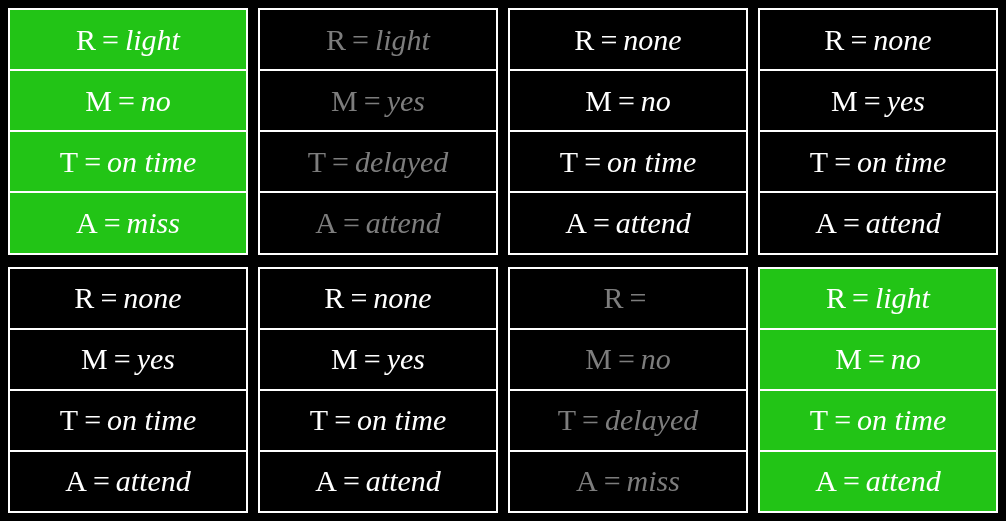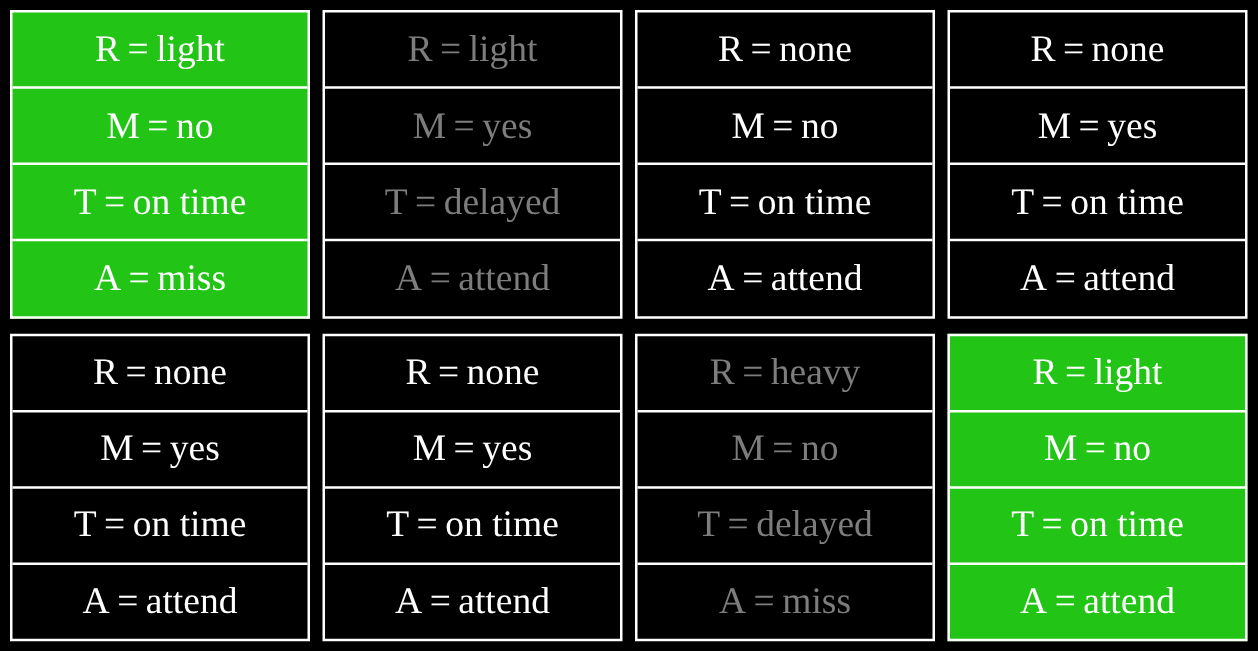--- a/index.html
+++ b/index.html
@@ -57,20 +57,21 @@
     color: #ffffff;
     border-bottom-color: #ffffff;
   }
   .key {
     font-style: normal;
   }
   .eq {
     margin: 0 6px;
   }
   .val {
+    font-style: italic;
   }
 </style>
 </head>
 <body>
 
 <div id="grid">
     <div class="card highlight">
       <div class="row">
         <span class="key">R</span>
         <span class="eq">=</span>
@@ -199,21 +200,20 @@
       <div class="row">
         <span class="key">A</span>
         <span class="eq">=</span>
         <span class="val">attend</span>
       </div>
     </div>
     <div class="card dim">
       <div class="row">
         <span class="key">R</span>
         <span class="eq">=</span>
-        <span class="val">heavy</span>
       </div>
       <div class="row">
         <span class="key">M</span>
         <span class="eq">=</span>
         <span class="val">no</span>
       </div>
       <div class="row">
         <span class="key">T</span>
         <span class="eq">=</span>
         <span class="val">delayed</span>

